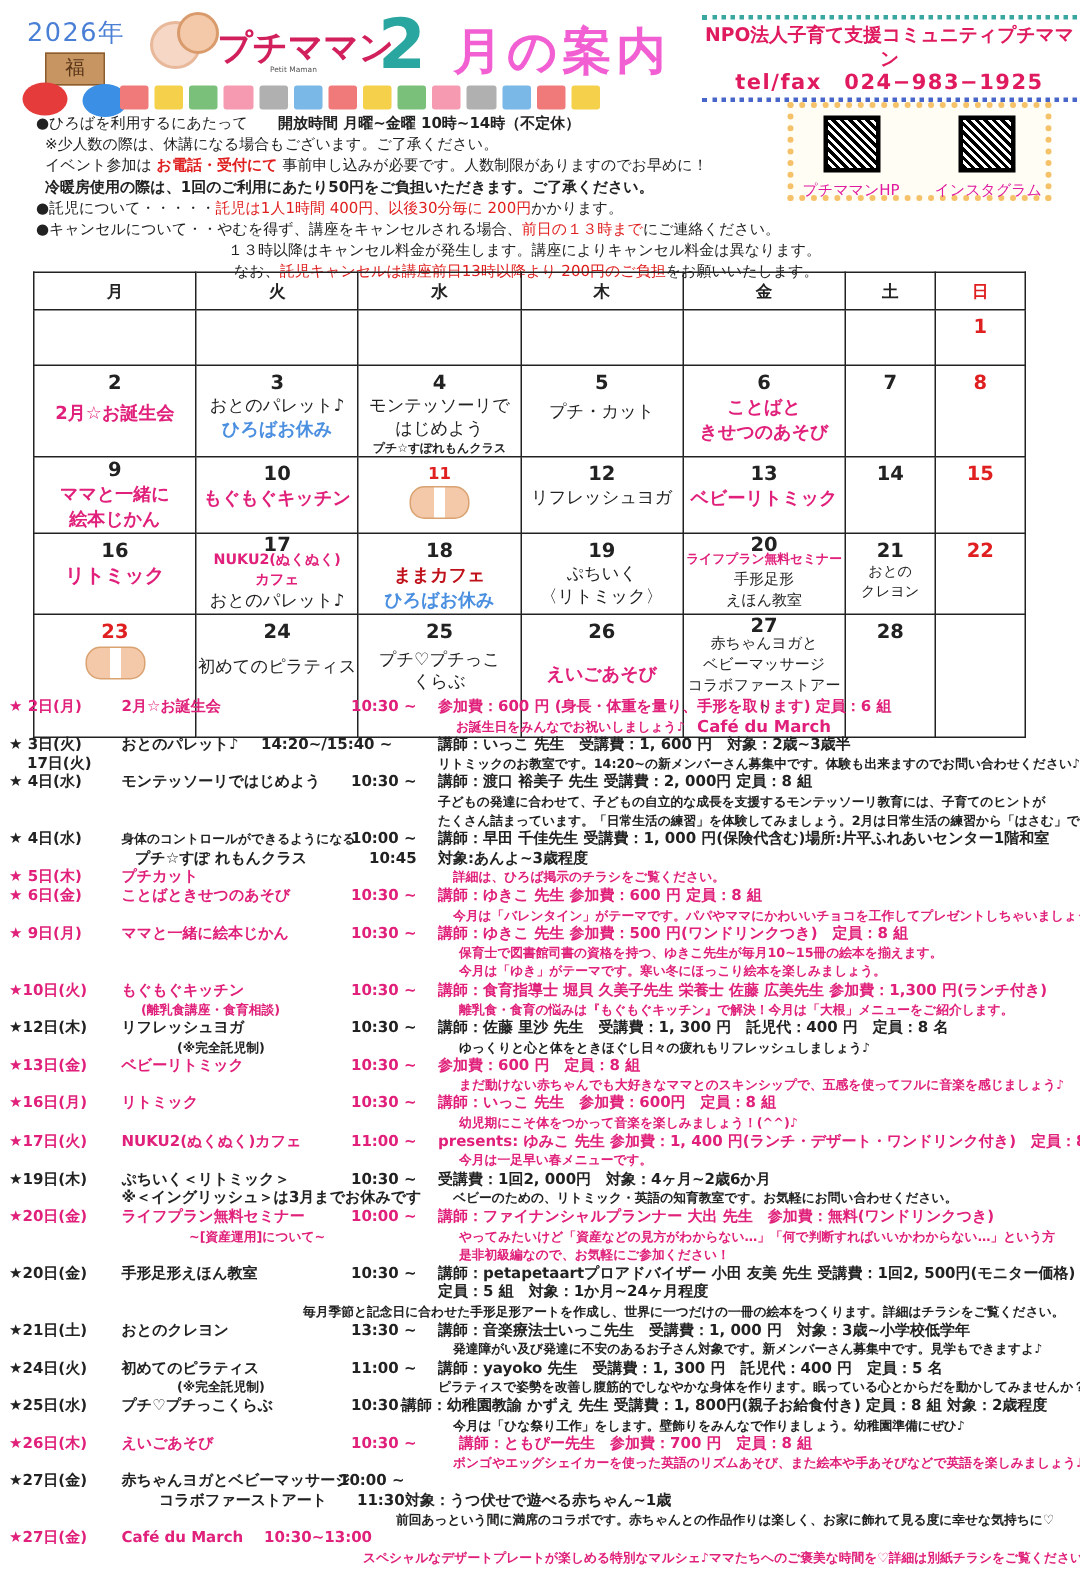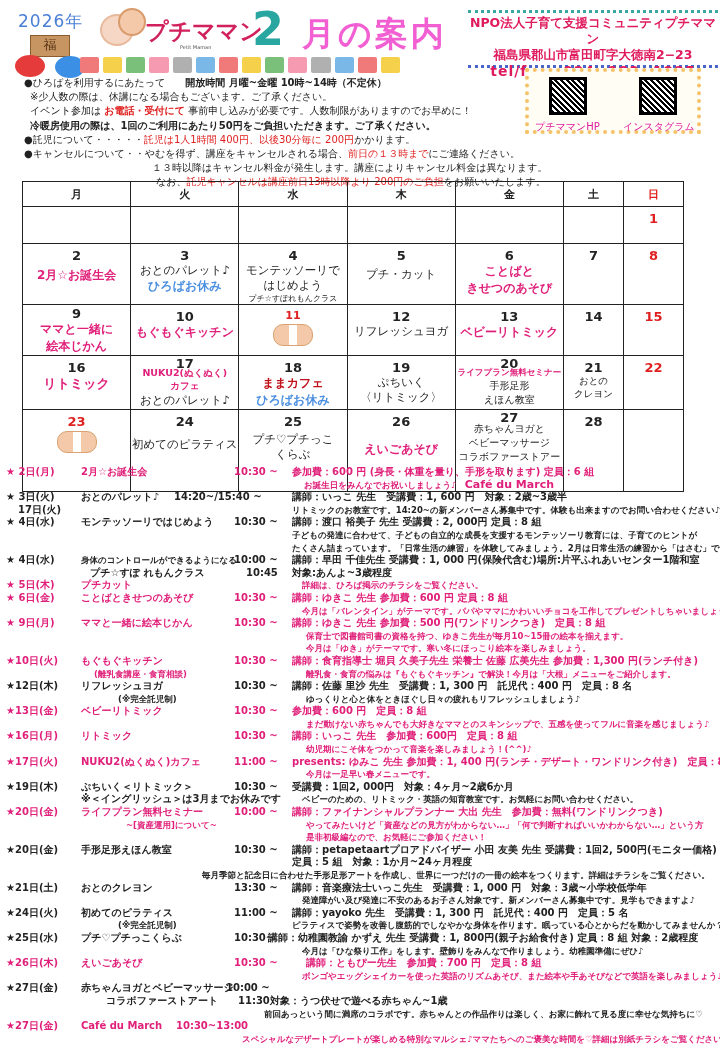--- a/index.html
+++ b/index.html
@@ -35,21 +35,21 @@
   table.cal { position: absolute; left: 22px; top: 181px; width: 662px; border-collapse: collapse; table-layout: fixed; }
   table.cal td, table.cal th { border: 1.3px solid #222; text-align: center; vertical-align: top; font-size: 11px; }
   table.cal th { height: 25px; vertical-align: middle; font-size: 11px; font-weight: bold; }
   table.cal th.sun { color: #e02020; }
   .d { font-weight: bold; font-size: 13px; display: block; margin-top: 4px; }
   .d.red { color: #e02020; }
   .ev-pink { color: #e0207a; font-weight: bold; font-size: 12px; display:block; }
   .ev-blue { color: #4a8fe0; font-weight: bold; font-size: 12px; display:block; }
   .ev-red { color: #c0101a; font-weight: bold; font-size: 12px; display:block; }
   .ev { color: #222; font-size: 11.5px; display:block; }
-  .ev-small { color: #222; font-size: 8px; display:block; }
+  .ev-small { color: #222; font-size: 8px; display:block;font-weight:bold; }
   .ev-pink-small { color: #e0207a; font-weight: bold; font-size: 8.5px; display:block; }
   .illu { display:block; margin: 2px auto 0; width: 40px; height: 22px; border-radius: 10px; background: linear-gradient(90deg,#f3c9a9 0 40%,#fff 40% 60%,#f3c9a9 60%); border:1px solid #d9a270; }
   
   .sched { left: 6px; top: 466px; width: 712px; font-size: 10px; line-height: 12.6px; }
   .row { position: relative; height: 12.6px; white-space: nowrap; }
   .row span { position: absolute; top: 0; }
   .pink { color: #e0207a; font-weight: bold; }
   .blk { color: #222; font-weight: bold; }
   .note { font-size: 8.5px; }
 </style>
@@ -78,21 +78,20 @@
     <span style="background:#7ac07a"></span>
   <span style="background:#f59ab0"></span>
     <span style="background:#b0b0b0"></span>
     <span style="background:#7ab8e8"></span>
   <span style="background:#f07a7a"></span>
     <span style="background:#f5d04a"></span>
 </div>
 
 <div class="abs org-box">
   <div>NPO法人子育て支援コミュニティプチママン</div>
-  <div>福島県郡山市富田町字大徳南2−23</div>
   <div class="tel">tel/fax　024−983−1925</div>
 </div>
 
 <div class="abs qr-box">
   <div class="qr" style="left:20px"></div>
   <div class="qr-label" style="left:6px">プチママンHP</div>
   <div class="qr" style="left:110px"></div>
   <div class="qr-label" style="left:94px">インスタグラム</div>
 </div>
 

